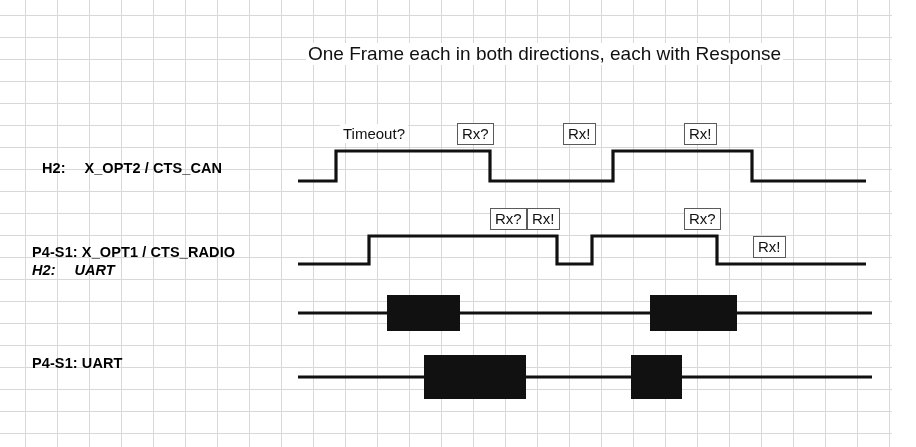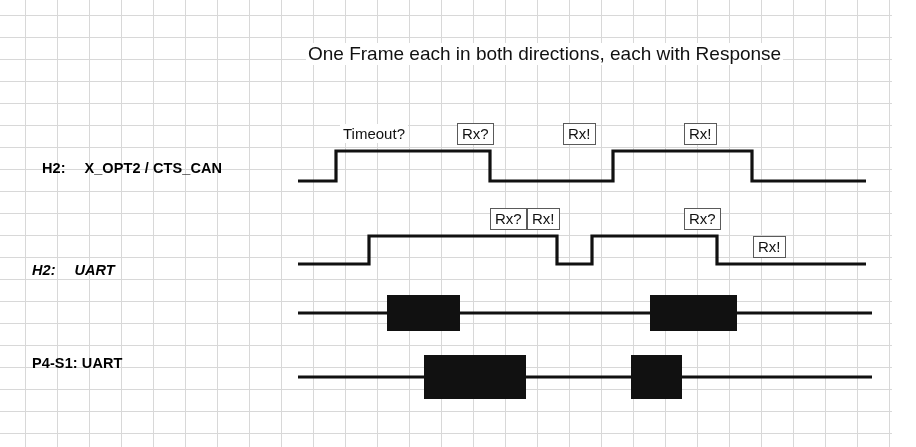--- a/index.html
+++ b/index.html
@@ -123,20 +123,21 @@
       <rect x="650" y="295" width="87" height="36" fill="#111111"></rect>
       <line x1="298" y1="377" x2="872" y2="377" stroke="#111111" stroke-width="3.2"></line>
       <rect x="424" y="355" width="102" height="44" fill="#111111"></rect>
       <rect x="631" y="355" width="51" height="44" fill="#111111"></rect>
     </svg>
 
   <div class="title" id="diagram-title" style="left:306px;top:43px;">One Frame each in both directions, each with Response</div>
 
   <div class="rowlabel" style="left:32px;top:160px;margin-left:10px;">H2:  X_OPT2 / CTS_CAN</div>
 
+  <div class="rowlabel" style="left:32px;top:244px;">P4-S1: X_OPT1 / CTS_RADIO</div>
 
   <div class="rowlabel" style="left:32px;top:262px;font-style:italic;">H2:  UART</div>
 
   <div class="rowlabel" style="left:32px;top:355px;">P4-S1: UART</div>
 
   <div id="tag-layer">
       <div class="tag noborder" style="left: 340px; top: 124px;">Timeout?</div>
       <div class="tag" style="left: 457px; top: 123px;">Rx?</div>
       <div class="tag" style="left: 563px; top: 123px;">Rx!</div>
       <div class="tag" style="left: 684px; top: 123px;">Rx!</div>

